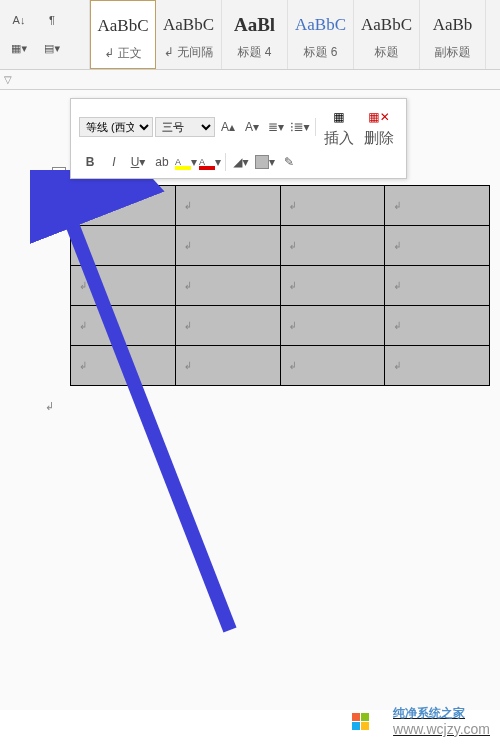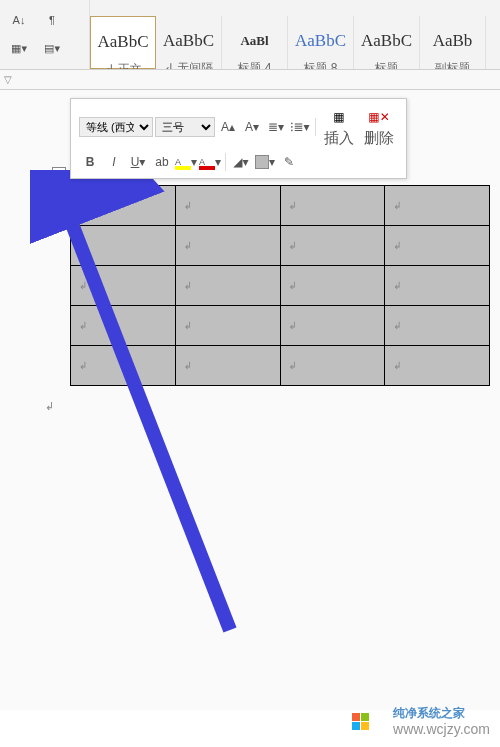--- a/index.html
+++ b/index.html
@@ -39,21 +39,20 @@
       align-items: center;
       justify-content: center;
       font-size: 11px;
       color: #555;
       cursor: pointer;
     }
     .styles-strip {
       display: flex;
       flex: 1;
       overflow: hidden;
-      margin-top: 16px;
     }
     .style-item {
       width: 66px;
       flex-shrink: 0;
       text-align: center;
       padding: 6px 2px 4px;
       border-right: 1px solid #e0e0e0;
       cursor: pointer;
     }
     .style-item.selected {
@@ -62,21 +61,21 @@
     }
     .style-preview {
       height: 38px;
       display: flex;
       align-items: center;
       justify-content: center;
       font-size: 17px;
       color: #333;
       font-family: "SimSun", serif;
     }
-    .style-preview.bold { font-weight: bold; font-size: 13px; }
+    .style-preview.bold { font-weight: bold; font-size: 19px; }
     .style-preview.blue { color: #4472c4; }
     .style-label {
       font-size: 12px;
       color: #666;
       white-space: nowrap;
     }
     
     .ruler-bar {
       height: 20px;
       background: #f8f8f8;
@@ -205,20 +204,21 @@
     }
     
     .watermark {
       position: absolute;
       bottom: 10px;
       right: 10px;
       display: flex;
       align-items: center;
       gap: 24px;
       opacity: 0.9;
+      text-decoration: underline;
     }
     .wm-icon {
       display: grid;
       grid-template-columns: 8px 8px;
       grid-gap: 1px;
     }
     .wm-icon span { width: 8px; height: 8px; }
     .wm-text {
       font-size: 12px;
       color: #3b82c4;
@@ -252,21 +252,21 @@
     <div class="style-item">
       <div class="style-preview">AaBbC</div>
       <div class="style-label">↲ 无间隔</div>
     </div>
     <div class="style-item">
       <div class="style-preview bold">AaBl</div>
       <div class="style-label">标题 4</div>
     </div>
     <div class="style-item">
       <div class="style-preview blue">AaBbC</div>
-      <div class="style-label">标题 8</div>
+      <div class="style-label">标题 6</div>
     </div>
     <div class="style-item">
       <div class="style-preview">AaBbC</div>
       <div class="style-label">标题</div>
     </div>
     <div class="style-item">
       <div class="style-preview">AaBb</div>
       <div class="style-label">副标题</div>
     </div>
   </div>

